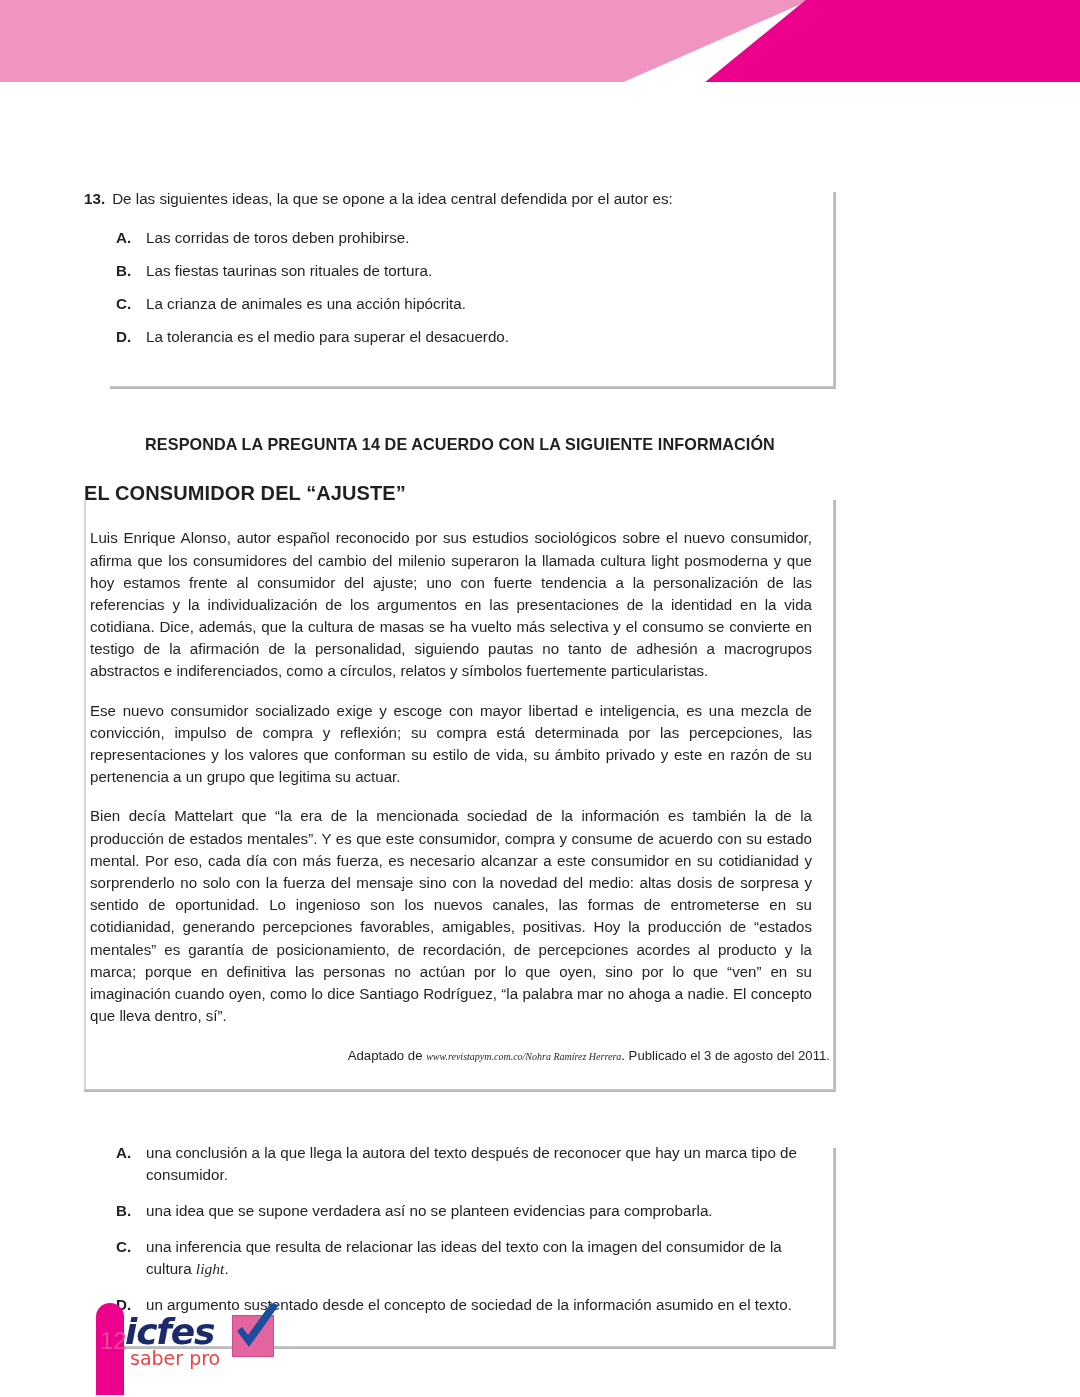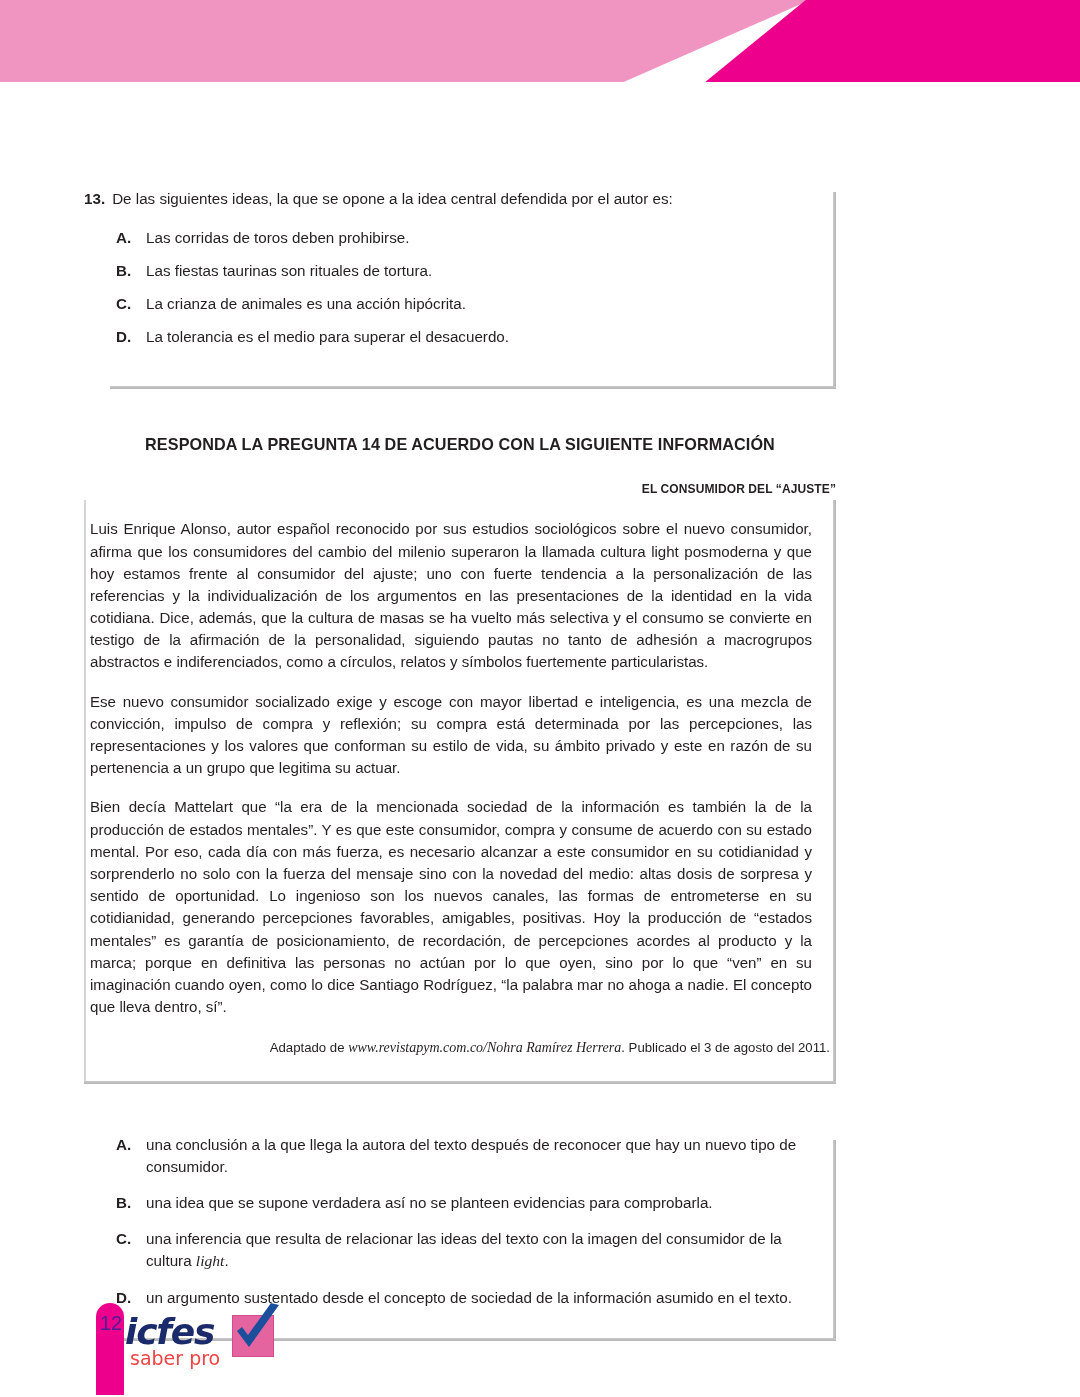--- a/index.html
+++ b/index.html
@@ -125,23 +125,23 @@
 
   
   .instruction {
     text-align: center;
     font-weight: bold;
     font-size: 16.2px;
     letter-spacing: 0.1px;
     margin-top: 8px;
   }
   .passage-title {
-    text-align: right;
-    font-weight: bold;
-    font-size: 12px;
+    text-align: left;
+    font-weight: bold;
+    font-size: 20px;
     letter-spacing: 0.1px;
   }
 
   
   .passage p {
     margin: 0 0 17px 0;
     font-size: 15.1px;
     line-height: 1.47;
     text-align: justify;
     text-align-last: left;
@@ -151,21 +151,21 @@
   }
   .source {
     text-align: right;
     font-size: 13.2px;
     line-height: 1.4;
     padding-right: 6px;
   }
   .serif-italic {
     font-family: "Liberation Serif", serif;
     font-style: italic;
-    font-size: 14px;
+    font-size: 10px;
   }
   .ital {
     font-family: "Liberation Serif", serif;
     font-style: italic;
     font-size: 15.6px;
   }
 
   
   .footer {
     position: absolute;
@@ -179,25 +179,25 @@
     left: 96px;
     bottom: 2px;
     width: 28px;
     height: 92px;
     background: #EC008C;
     border-radius: 14px 14px 0 0;
   }
   .page-num {
     position: absolute;
     left: 100px;
-    bottom: 64px;
+    bottom: 44px;
     width: 22px;
     text-align: center;
-    color: #4c1d95;
-    font-size: 20px;
+    color: #ec4899;
+    font-size: 24px;
     line-height: 1;
     font-family: "Liberation Sans", sans-serif;
   }
   .logo {
     position: absolute;
     left: 125px;
     bottom: 18px;
     width: 180px;
     height: 70px;
   }
@@ -299,21 +299,21 @@
   </div>
 
   <div class="q-wrap block" style="margin-top:50px; padding-bottom:32px;">
     <div class="rule-right" style="top:6px; bottom:3px;"></div>
     <div class="rule-bottom" style="bottom:0; left:26px; right:0;"></div>
 
 
     <div class="options" style="margin-top:28px;">
       <div class="opt" style="margin-bottom:14px;">
         <span class="opt-letter">A.</span>
-        <span class="opt-body">una conclusión a la que llega la autora del texto después de reconocer que hay un nuevo tipo de consumidor.</span>
+        <span class="opt-body">una conclusión a la que llega la autora del texto después de reconocer que hay un marca tipo de consumidor.</span>
       </div>
       <div class="opt" style="margin-bottom:14px;">
         <span class="opt-letter">B.</span>
         <span class="opt-body">una idea que se supone verdadera así no se planteen evidencias para comprobarla.</span>
       </div>
       <div class="opt" style="margin-bottom:14px;">
         <span class="opt-letter">C.</span>
         <span class="opt-body"><span>una inferencia que resulta de relacionar las ideas del texto con la imagen del consumidor de la cultura </span><span class="ital">light</span><span>.</span></span>
       </div>
       <div class="opt" style="margin-bottom:0;">

